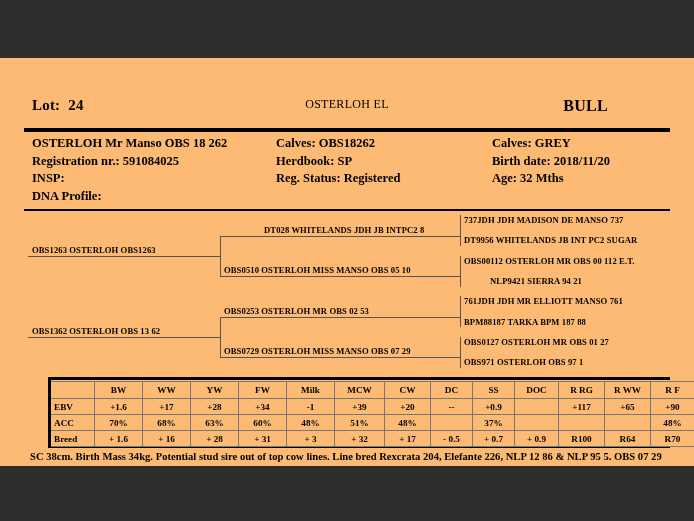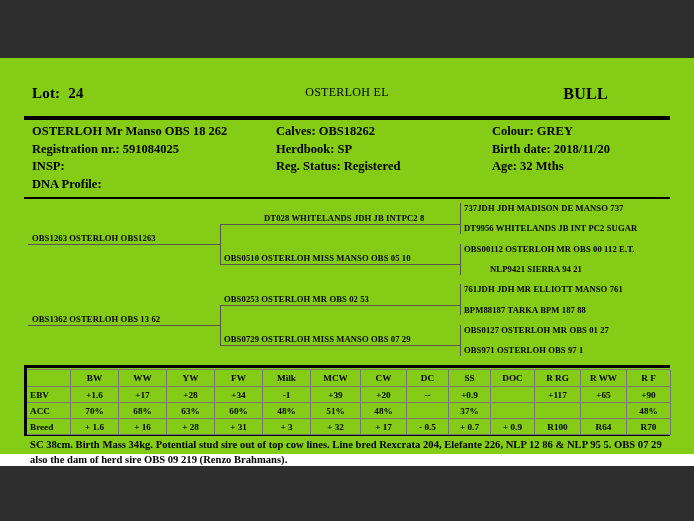--- a/index.html
+++ b/index.html
@@ -23,25 +23,25 @@
     width: 694px;
     background: #2e2e2e;
     z-index: 50;
   }
   .letterbox.top    { top: 0;   height: 58px; }
   .letterbox.bottom { top: 466px; height: 55px; }
 
   
   .sheet {
     position: absolute;
-    top: 46px;
+    top: 58px;
     left: 0;
     width: 694px;
     height: 408px;
-    background: #84cc16;
+    background: #fdba74;
   }
 
   .page-inner {
     position: absolute;
     left: 24px;
     top: 0;
     width: 646px;
   }
 
   
@@ -132,20 +132,21 @@
     width: 0;
   }
 
   
   .ebv-wrap {
     position: relative;
     margin-top: 2px;
     border-top: 3px solid #000;
     border-bottom: 1px solid #000;
     padding-top: 1px;
+    margin-left: 24px;
   }
   table.ebv {
     border-collapse: collapse;
     width: 646px;
     table-layout: fixed;
   }
   table.ebv td, table.ebv th {
     border: 1px solid #777;
     font-size: 9.2px;
     font-weight: bold;
@@ -216,21 +217,21 @@
         <div class="ident-line">Registration nr.: 591084025</div>
         <div class="ident-line">INSP:</div>
         <div class="ident-line">DNA Profile:</div>
       </div>
       <div class="ident-col c2">
         <div class="ident-line">Calves:  OBS18262</div>
         <div class="ident-line">Herdbook: SP</div>
         <div class="ident-line">Reg. Status: Registered</div>
       </div>
       <div class="ident-col c3">
-        <div class="ident-line">Colour:  GREY</div>
+        <div class="ident-line">Calves:  GREY</div>
         <div class="ident-line">Birth date:  2018/11/20</div>
         <div class="ident-line">Age: 32 Mths</div>
       </div>
     </div>
     <div class="rule-thin"></div>
 
     <div class="pedigree">
 
       <div class="ped-name" style="left:8px;  top:32px;">OBS1263 OSTERLOH OBS1263</div>
       <div class="ped-hline" style="left:4px; top:43px; width:192px;"></div>

